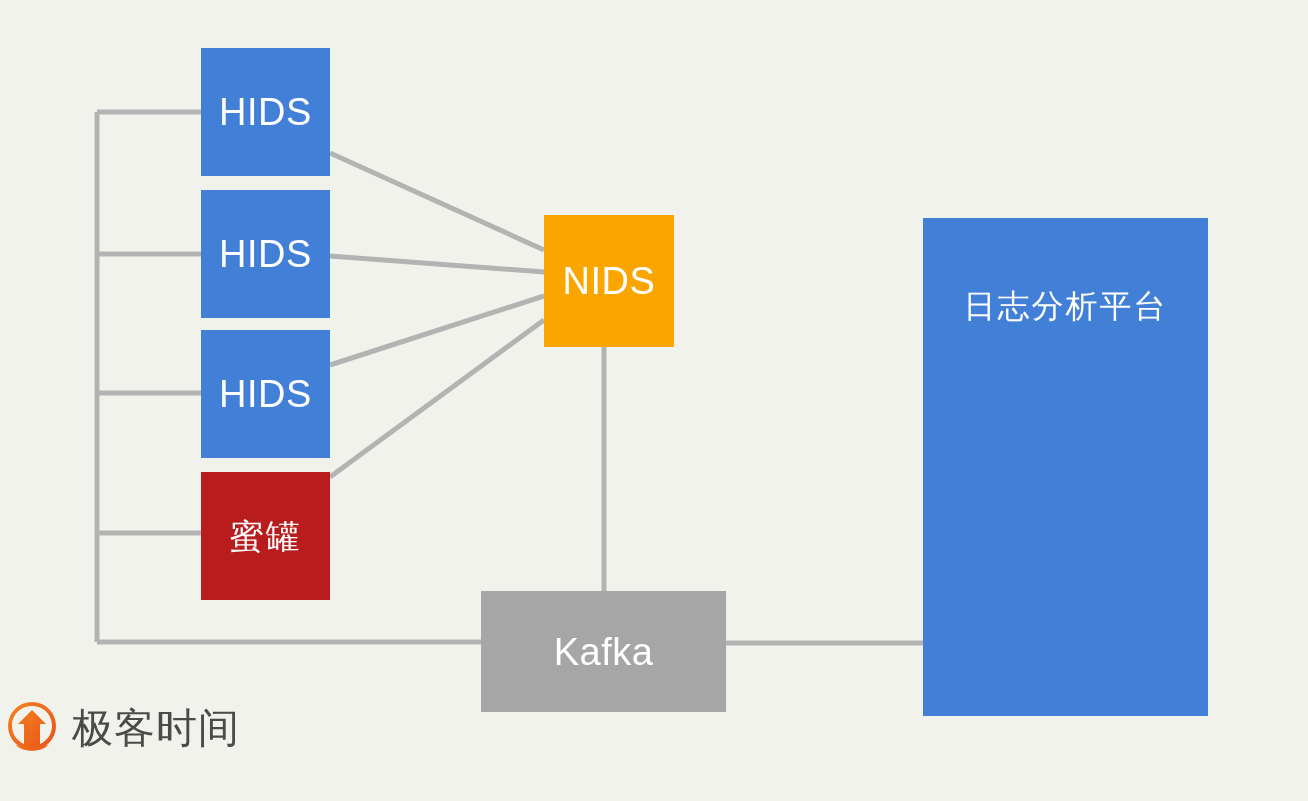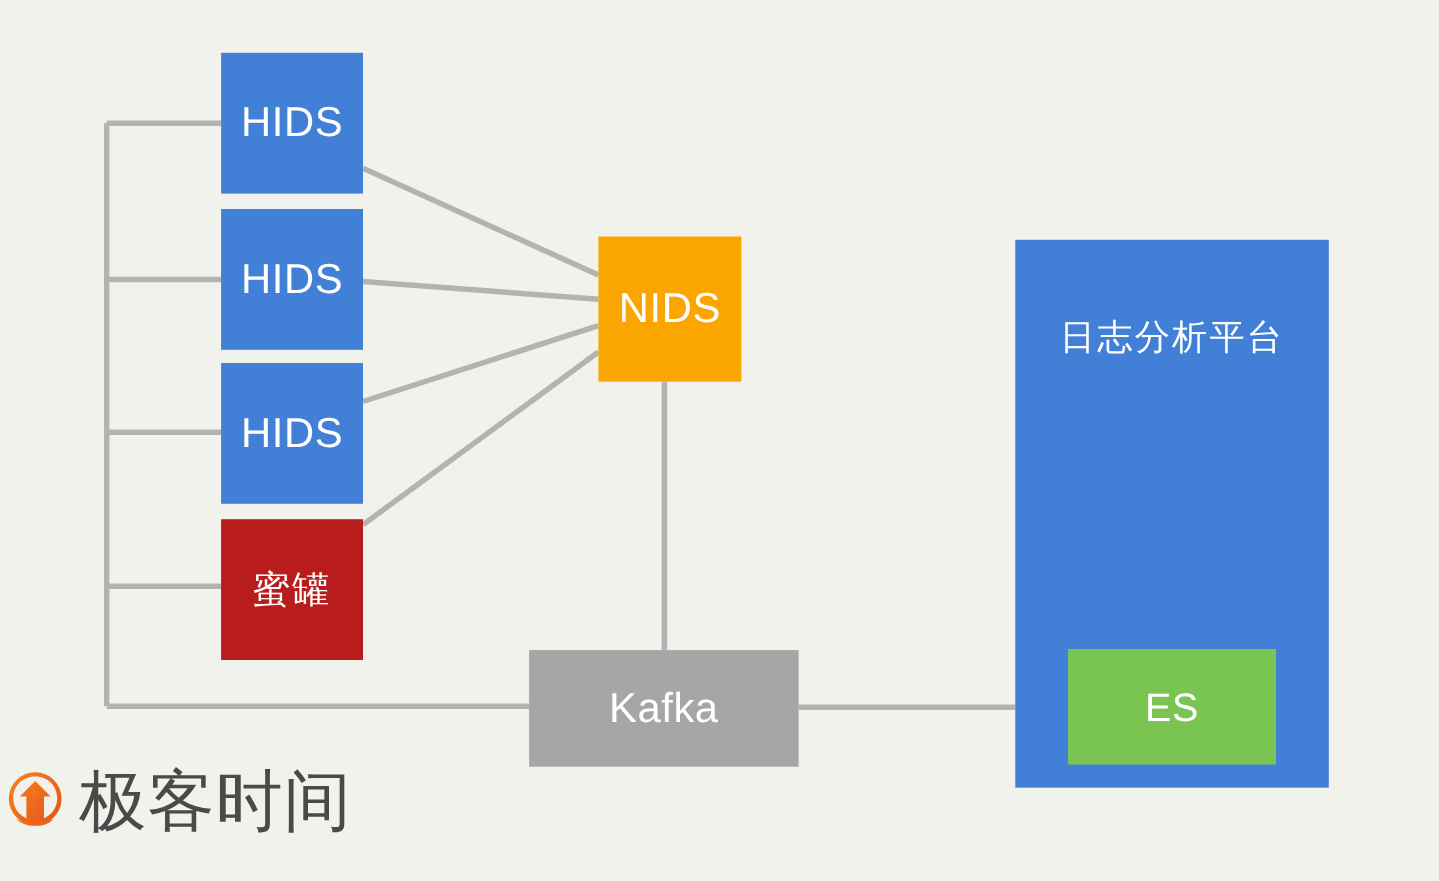--- a/index.html
+++ b/index.html
@@ -51,21 +51,21 @@
 
   
   .honeypot { left: 201px; top: 472px; width: 129px; height: 128px; background: #b91c1c; }
   .honeypot .node-label { font-size: 34px; letter-spacing: 2px; }
 
   
   .nids { left: 544px; top: 215px; width: 130px; height: 132px; background: #FBA500; }
   .nids .node-label { font-size: 38px; letter-spacing: 0.5px; }
 
   
-  .kafka { left: 481px; top: 591px; width: 245px; height: 106px; background: #A6A6A6; }
+  .kafka { left: 481px; top: 591px; width: 245px; height: 121px; background: #A6A6A6; }
   .kafka .node-label { font-size: 38px; letter-spacing: 0.5px; }
 
   
   .platform {
     left: 923px; top: 218px; width: 285px; height: 498px;
     background: #4180D6;
     display: block;
   }
   .platform-title {
     position: absolute;
@@ -100,21 +100,21 @@
     gap: 14px;
   }
   .brand-mark {
     position: relative;
     width: 52px;
     height: 56px;
     flex: none;
   }
   .brand-text {
     color: #4A4A4A;
-    font-size: 61px;
+    font-size: 41px;
     line-height: 1;
     letter-spacing: 1px;
     font-family: "DejaVu Sans", "Liberation Sans", sans-serif;
   }
 </style>
 </head>
 <body>
 
 <div id="canvas">
 
@@ -160,23 +160,20 @@
   <div class="node nids">
     <span class="node-label">NIDS</span>
   </div>
 
   <div class="node kafka">
     <span class="node-label">Kafka</span>
   </div>
 
   <div class="node platform">
     <div class="platform-title">日志分析平台</div>
-    <div class="es">
-      <span class="node-label">ES</span>
-    </div>
   </div>
 
   <div class="brand">
     <span class="brand-mark">
       <svg viewBox="0 0 52 56" width="52" height="56" aria-hidden="true">
         <defs>
           <linearGradient id="gtgrad" x1="0" y1="0" x2="1" y2="1">
             <stop offset="0%" stop-color="#F5821F"></stop>
             <stop offset="100%" stop-color="#E8531A"></stop>
           </linearGradient>

